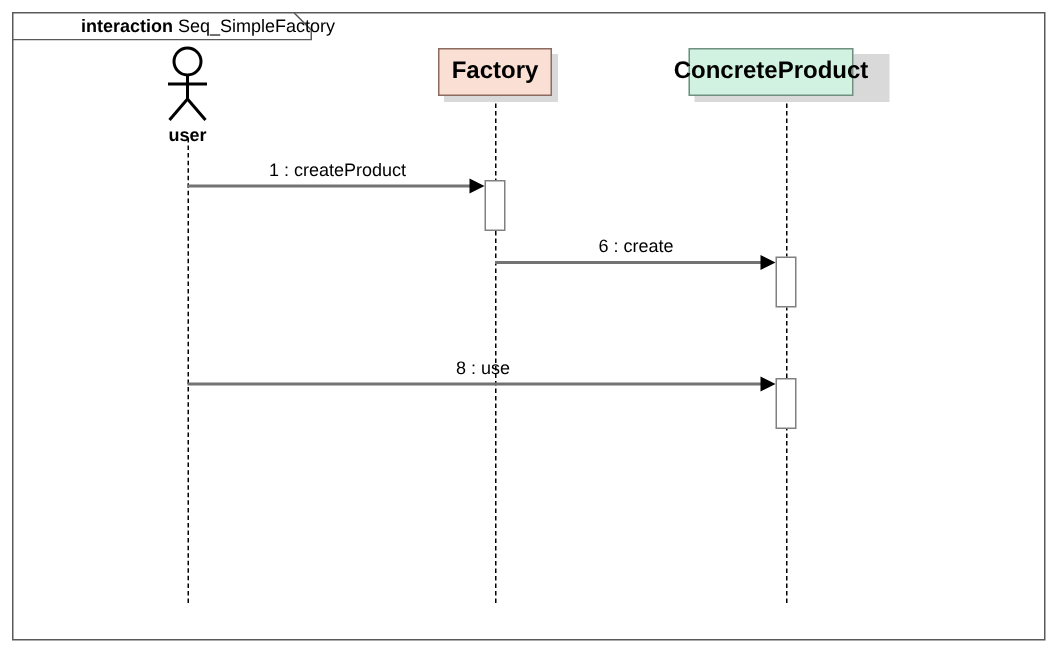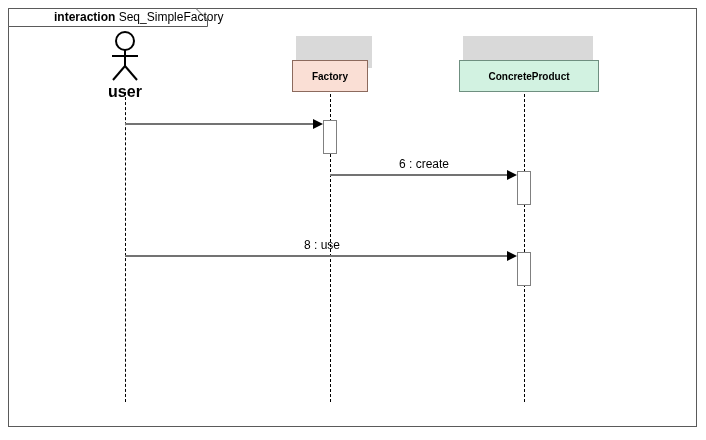--- a/index.html
+++ b/index.html
@@ -74,40 +74,39 @@
   }
 
   
   .actor {
     position: absolute;
     z-index: 3;
   }
   .actor-label {
     position: absolute;
     text-align: center;
-    font-size: 16px;
+    font-size: 12px;
     font-weight: bold;
     color: #000000;
     white-space: nowrap;
     z-index: 3;
   }
 
   
   .objbox {
     position: absolute;
     box-sizing: border-box;
     display: flex;
     align-items: center;
     justify-content: center;
-    font-size: 10px;
+    font-size: 16px;
     font-weight: bold;
     color: #000000;
     white-space: nowrap;
     z-index: 3;
-    margin-top: 28px;
   }
   .objbox-shadow {
     position: absolute;
     background: #d9d9d9;
     z-index: 2;
   }
 
   
   .activation {
     position: absolute;
@@ -172,30 +171,31 @@
   <div class="lifeline-dash" style="left:330px; top:64px; height:338px;"></div>
 
   <div class="objbox-shadow" style="left:296px; top:36px; width:76px; height:32px;"></div>
   <div class="objbox" style="left:292px; top:32px; width:76px; height:32px; background:#fadfd5; border:1px solid #8c6a5d;">
     <span>Factory</span>
   </div>
 
   <div class="lifeline-dash" style="left:524px; top:64px; height:338px;"></div>
 
   <div class="objbox-shadow" style="left:463px; top:36px; width:130px; height:32px;"></div>
-  <div class="objbox" style="left:459px; top:32px; width:140px; height:32px; background:#d2f2e1; border:1px solid #6f8f80;">
+  <div class="objbox" style="left:459px; top:32px; width:110px; height:32px; background:#d2f2e1; border:1px solid #6f8f80;">
     <span>ConcreteProduct</span>
   </div>
 
   <div class="activation" style="left:323px; top:120px; width:14px; height:34px;"></div>
   <div class="activation" style="left:517px; top:171px; width:14px; height:34px;"></div>
   <div class="activation" style="left:517px; top:252px; width:14px; height:34px;"></div>
 
   <div class="msg-line" style="left:125px; top:123px; width:192px;"></div>
   <div class="msg-arrow" style="left:313px; top:119px;"></div>
+  <div class="msg-label" style="left:145px; top:106px; width:160px;">1 : createProduct</div>
 
   <div class="msg-line" style="left:330px; top:174px; width:181px;"></div>
   <div class="msg-arrow" style="left:507px; top:170px;"></div>
   <div class="msg-label" style="left:354px; top:157px; width:140px;">6 : create</div>
 
   <div class="msg-line" style="left:125px; top:255px; width:386px;"></div>
   <div class="msg-arrow" style="left:507px; top:251px;"></div>
   <div class="msg-label" style="left:262px; top:238px; width:120px;">8 : use</div>
 
 </div>

